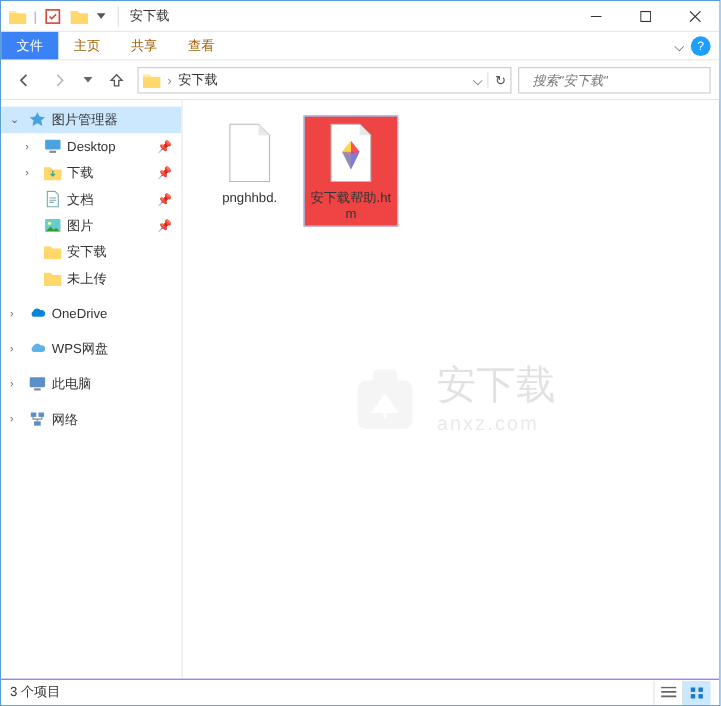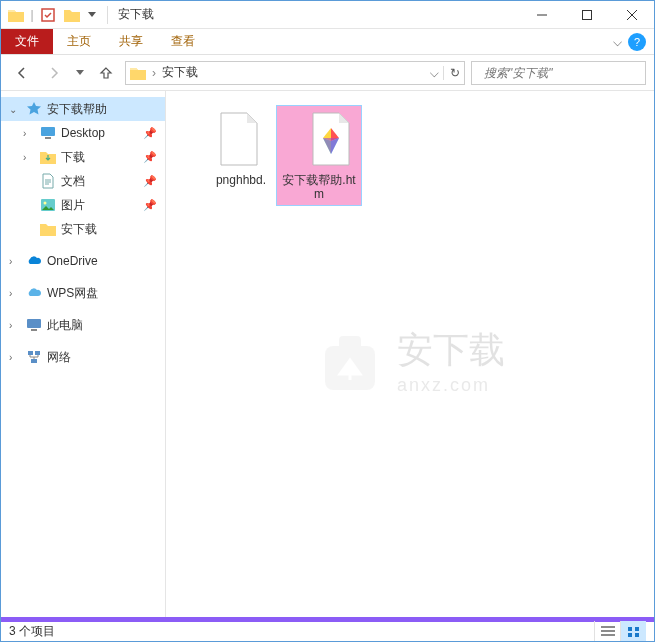--- a/index.html
+++ b/index.html
@@ -9,21 +9,21 @@
 .titlebar { height: 28px; display: flex; align-items: center; background: #fff; border-bottom: 1px solid #e5e5e5; }
 .qat { display: flex; align-items: center; gap: 2px; padding: 0 4px; }
 .qat-item { width: 22px; height: 22px; display: flex; align-items: center; justify-content: center; }
 .title-text { margin-left: 6px; color: #333; }
 .win-controls { margin-left: auto; display: flex; }
 .win-btn { width: 45px; height: 28px; display: flex; align-items: center; justify-content: center; color: #333; }
 
 
 .ribbon { height: 26px; display: flex; align-items: stretch; background: #fff; border-bottom: 1px solid #e1e1e1; }
 .ribbon-tab { padding: 0 14px; display: flex; align-items: center; color: #a16207; cursor: pointer; }
-.ribbon-tab.file { background: #b91c1c; color: #fff; }
+.ribbon-tab.file { background: #3b82f6; color: #fff; }
 .ribbon-right { margin-left: auto; display: flex; align-items: center; padding-right: 8px; gap: 6px; }
 .help-icon { width: 18px; height: 18px; border-radius: 50%; background: #1e9fff; color: #fff; display: flex; align-items: center; justify-content: center; font-size: 11px; }
 
 
 .navbar { height: 36px; display: flex; align-items: center; gap: 6px; padding: 4px 8px; background: #fff; border-bottom: 1px solid #e5e5e5; }
 .nav-btn { width: 26px; height: 26px; display: flex; align-items: center; justify-content: center; color: #666; }
 .nav-btn.disabled { color: #bbb; }
 .addr-wrap { flex: 1; display: flex; align-items: center; height: 24px; border: 1px solid #ccc; padding: 0 4px; gap: 6px; }
 .addr-wrap .crumb { color: #333; }
 .addr-actions { margin-left: auto; display: flex; gap: 4px; }
@@ -36,32 +36,32 @@
 .tree-item { display: flex; align-items: center; height: 24px; padding-left: 8px; gap: 4px; cursor: pointer; }
 .tree-item.selected { background: #cce8ff; }
 .tree-item .expand { width: 12px; color: #666; font-size: 10px; }
 .tree-item .icon { width: 18px; height: 18px; display: flex; align-items: center; justify-content: center; }
 .tree-item .label { color: #333; white-space: nowrap; }
 .tree-item .pin { margin-left: auto; margin-right: 8px; color: #888; font-size: 11px; }
 .tree-item.child { padding-left: 22px; }
 .tree-spacer { height: 8px; }
 
 .content { flex: 1; position: relative; padding: 14px 18px; display: flex; align-items: flex-start; gap: 6px; }
-.file-item { width: 86px; display: flex; flex-direction: column; align-items: flex-end; gap: 4px; padding: 4px; cursor: pointer; }
-.file-item.selected { background: #f9a8d4; border: 1px solid #99d1ff; padding: 3px; }
+.file-item { width: 86px; display: flex; flex-direction: column; align-items: center; gap: 4px; padding: 4px; cursor: pointer; }
+.file-item.selected { background: #ef4444; border: 1px solid #99d1ff; padding: 3px; }
 .file-icon { width: 54px; height: 60px; display: flex; align-items: center; justify-content: center; }
 .file-label { text-align: center; word-break: break-all; line-height: 1.2; color: #333; }
 
 .watermark { position: absolute; left: 50%; top: 50%; transform: translate(-50%, -40%); display: flex; align-items: center; gap: 12px; opacity: 0.18; pointer-events: none; }
 .watermark .wm-text { display: flex; flex-direction: column; }
 .watermark .wm-main { font-size: 36px; color: #666; font-weight: 500; }
 .watermark .wm-sub { font-size: 18px; color: #888; letter-spacing: 2px; }
 
 
-.statusbar { height: 24px; border-top: 5px solid #8b5cf6; display: flex; align-items: center; padding: 0 8px; }
+.statusbar { height: 24px; border-top: 1px solid #8b5cf6; display: flex; align-items: center; padding: 0 8px; }
 .statusbar .status-text { color: #333; }
 .statusbar .view-toggles { margin-left: auto; display: flex; }
 .view-toggle { width: 26px; height: 22px; display: flex; align-items: center; justify-content: center; border-left: 1px solid #e1e1e1; color: #555; }
 .view-toggle.active { background: #cce8ff; color: #1979ca; }
 
 
 .folder-svg { width: 16px; height: 14px; }
 </style>
 </head>
 <body>
@@ -168,21 +168,21 @@
 
 <div class="body-area">
   <div class="sidebar">
     <div class="tree-item selected">
       <span class="expand">⌄</span>
       <span class="icon">
           <svg width="16" height="16" viewBox="0 0 16 16">
             <path fill="#4aa3df" d="M8 1l2 4 5 .5-3.5 3 1 5L8 11l-4.5 2.5 1-5L1 5.5 6 5z"></path>
           </svg>
         </span>
-      <span class="label">安下载帮助</span>
+      <span class="label">图片管理器</span>
     </div>
 
     <div class="tree-item child">
       <span class="expand">›</span>
       <span class="icon">
           <svg width="16" height="14" viewBox="0 0 16 14">
             <rect x="1" y="1" width="14" height="9" fill="#4aa3df" rx="1"></rect>
             <rect x="5" y="11" width="6" height="2" fill="#888"></rect>
           </svg>
         </span>
@@ -224,20 +224,29 @@
       <span class="pin">📌</span>
     </div>
     <div class="tree-item child">
       <span class="expand"></span>
       <span class="icon">
           <svg class="folder-svg" viewBox="0 0 16 14">
             <path fill="#ffd76b" d="M0 2h6l2 2h8v10H0z"></path>
           </svg>
         </span>
       <span class="label">安下载</span>
+    </div>
+    <div class="tree-item child">
+      <span class="expand"></span>
+      <span class="icon">
+          <svg class="folder-svg" viewBox="0 0 16 14">
+            <path fill="#ffd76b" d="M0 2h6l2 2h8v10H0z"></path>
+          </svg>
+        </span>
+      <span class="label">未上传</span>
     </div>
 
     <div class="tree-spacer"></div>
     <div class="tree-item">
       <span class="expand">›</span>
       <span class="icon">
           <svg width="18" height="12" viewBox="0 0 18 12">
             <path fill="#0a84d8" d="M5 4a4 4 0 017-1 3 3 0 014 3 3 3 0 01-3 3H5a3 3 0 010-5z"></path>
           </svg>
         </span>

